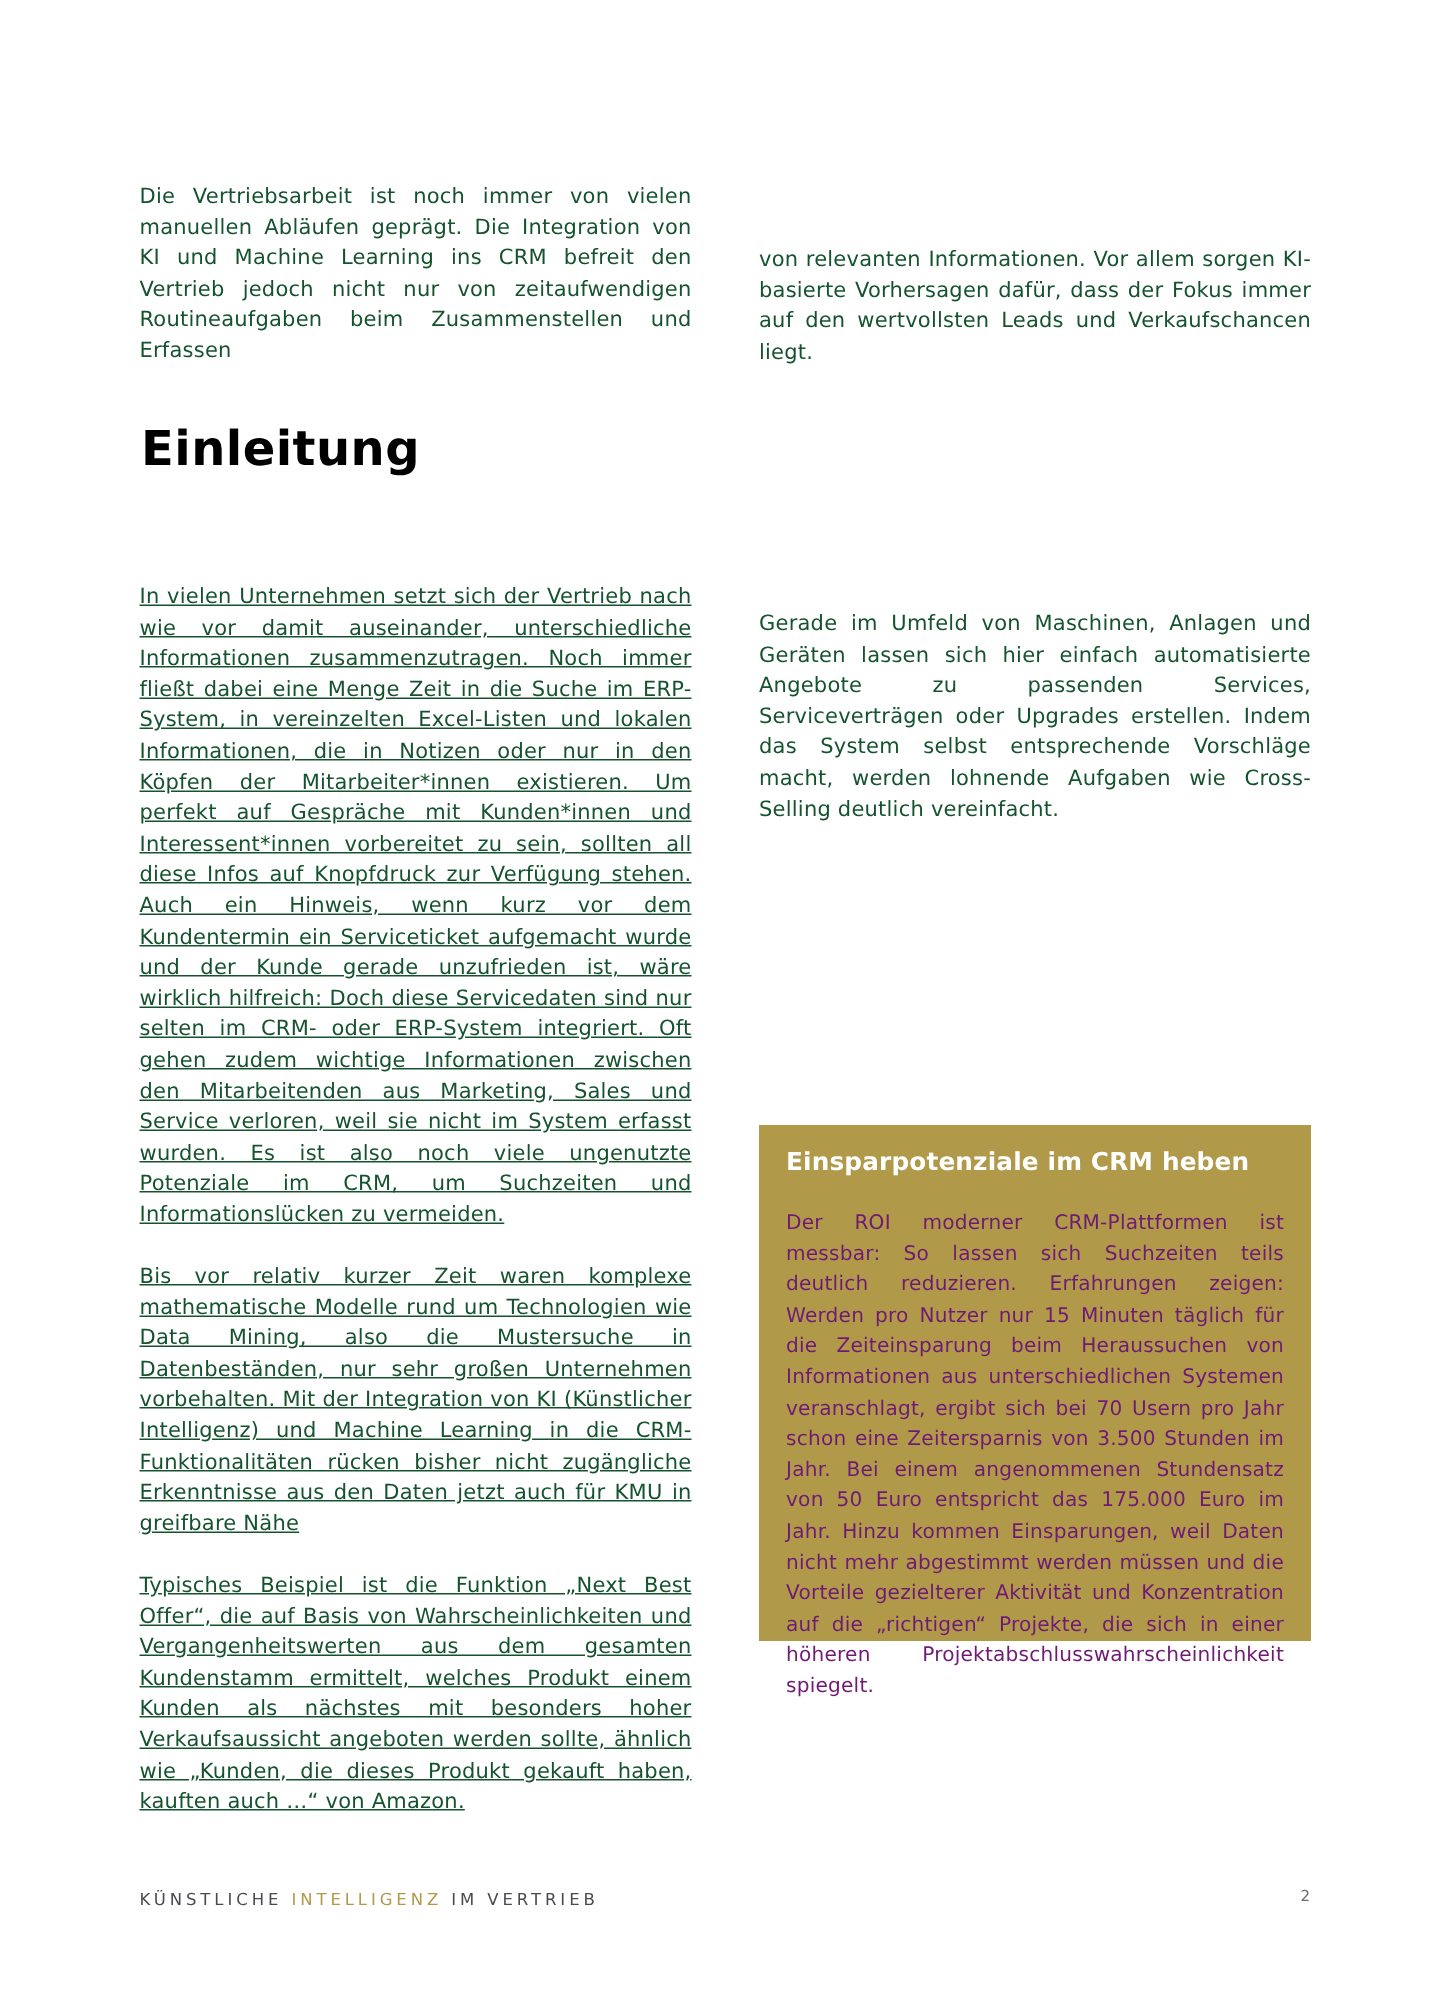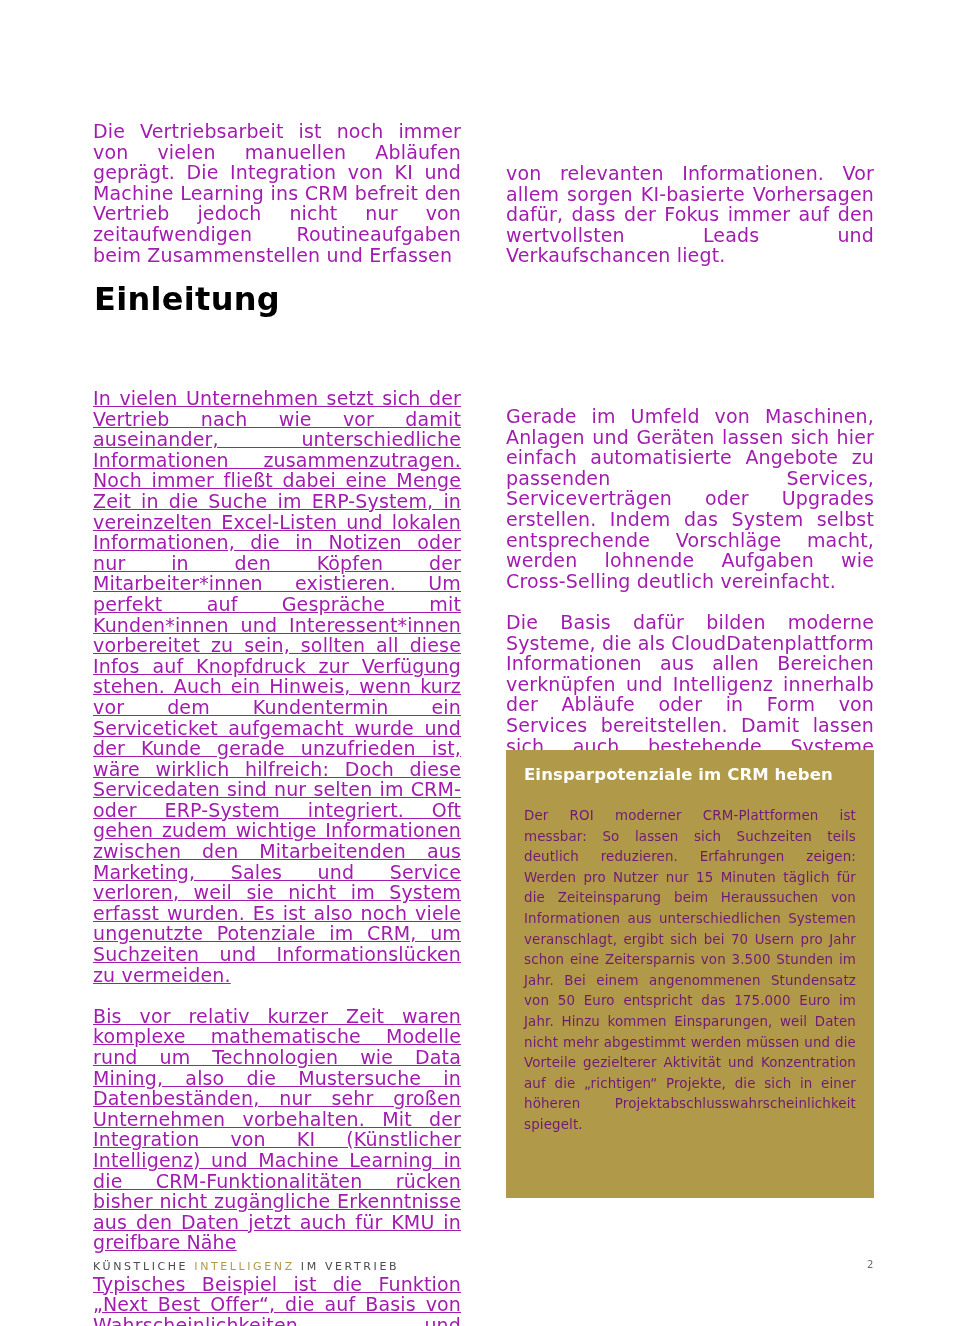--- a/index.html
+++ b/index.html
@@ -11,25 +11,25 @@
       width: 968px;
       height: 1326px;
       position: relative;
       overflow: hidden;
       font-family: "DejaVu Sans", "Liberation Sans", sans-serif;
       color: #2a2a2e;
     }
     .col {
       position: absolute;
       width: 368px;
-      font-size: 19px;
+      font-size: 14px;
       line-height: 20.6px;
       text-align: justify;
       letter-spacing: 0.15px;
-      color: #a21caf;
+      color: #14532d;
     }
     .col p {
       margin: 0;
       hyphens: auto;
     }
     .col p + p {
       margin-top: 20.6px;
     }
     .left { left: 93px; }
     .right { left: 506px; margin-top: 42px; }
@@ -50,21 +50,21 @@
     }
 
     #body-left { top: 388px; text-decoration: underline; }
     #body-right { top: 364px; }
 
     #callout {
       position: absolute;
       left: 506px;
       top: 750px;
       width: 368px;
-      height: 448px;
+      height: 344px;
       background: #b09a4a;
       box-sizing: border-box;
       padding: 14px 18px 18px 18px;
       color: #ffffff;
     }
     #callout-title {
       margin: 0 0 20px 0;
       font-size: 16.5px;
       font-weight: bold;
       line-height: 22px;
@@ -113,21 +113,20 @@
 <h1 id="section-heading">Einleitung</h1>
 
 <div class="col left" id="body-left">
   <p>In vielen Unternehmen setzt sich der Vertrieb nach wie vor damit auseinander, unterschiedliche Informationen zusammenzutragen. Noch immer fließt dabei eine Menge Zeit in die Suche im ERP-System, in vereinzelten Excel-Listen und lokalen Informationen, die in Notizen oder nur in den Köpfen der Mitarbeiter*innen existieren. Um perfekt auf Gespräche mit Kunden*innen und Interessent*innen vorbereitet zu sein, sollten all diese Infos auf Knopfdruck zur Verfügung stehen. Auch ein Hinweis, wenn kurz vor dem Kundentermin ein Serviceticket aufgemacht wurde und der Kunde gerade unzufrieden ist, wäre wirklich hilfreich: Doch diese Servicedaten sind nur selten im CRM- oder ERP-System integriert. Oft gehen zudem wichtige Informationen zwischen den Mitarbeitenden aus Marketing, Sales und Service verloren, weil sie nicht im System erfasst wurden. Es ist also noch viele ungenutzte Potenziale im CRM, um Suchzeiten und Informationslücken zu vermeiden.</p>
   <p>Bis vor relativ kurzer Zeit waren komplexe mathematische Modelle rund um Technologien wie Data Mining, also die Mustersuche in Datenbeständen, nur sehr großen Unternehmen vorbehalten. Mit der Integration von KI (Künstlicher Intelligenz) und Machine Learning in die CRM-Funktionalitäten rücken bisher nicht zugängliche Erkenntnisse aus den Daten jetzt auch für KMU in greifbare Nähe</p>
   <p>Typisches Beispiel ist die Funktion „Next Best Offer“, die auf Basis von Wahrscheinlichkeiten und Vergangenheitswerten aus dem gesamten Kundenstamm ermittelt, welches Produkt einem Kunden als nächstes mit besonders hoher Verkaufsaussicht angeboten werden sollte, ähnlich wie „Kunden, die dieses Produkt gekauft haben, kauften auch …“ von Amazon.</p>
 </div>
 
 <div class="col right" id="body-right">
   <p>Gerade im Umfeld von Maschinen, Anlagen und Geräten lassen sich hier einfach automatisierte Angebote zu passenden Services, Serviceverträgen oder Upgrades erstellen. Indem das System selbst entsprechende Vorschläge macht, werden lohnende Aufgaben wie Cross-Selling deutlich vereinfacht.</p>
-  <p>Die Basis dafür bilden moderne Systeme, die als CloudDatenplattform Informationen aus allen Bereichen verknüpfen und Intelligenz innerhalb der Abläufe oder in Form von Services bereitstellen. Damit lassen sich auch bestehende Systeme integrieren.</p>
 </div>
 
 <div id="callout">
   <h2 id="callout-title">Einsparpotenziale im CRM heben</h2>
   <p id="callout-text">Der ROI moderner CRM-Plattformen ist messbar: So lassen sich Suchzeiten teils deutlich reduzieren. Erfahrungen zeigen: Werden pro Nutzer nur 15 Minuten täglich für die Zeiteinsparung beim Heraussuchen von Informationen aus unterschiedlichen Systemen veranschlagt, ergibt sich bei 70 Usern pro Jahr schon eine Zeitersparnis von 3.500 Stunden im Jahr. Bei einem angenommenen Stundensatz von 50 Euro entspricht das 175.000 Euro im Jahr. Hinzu kommen Einsparungen, weil Daten nicht mehr abgestimmt werden müssen und die Vorteile gezielterer Aktivität und Konzentration auf die „richtigen“ Projekte, die sich in einer höheren Projektabschlusswahrscheinlichkeit spiegelt.</p>
 </div>
 
 <div id="footer-title"><span>KÜNSTLICHE </span><span class="accent">INTELLIGENZ</span><span> IM VERTRIEB</span></div>
 <div id="page-number">2</div>
 

